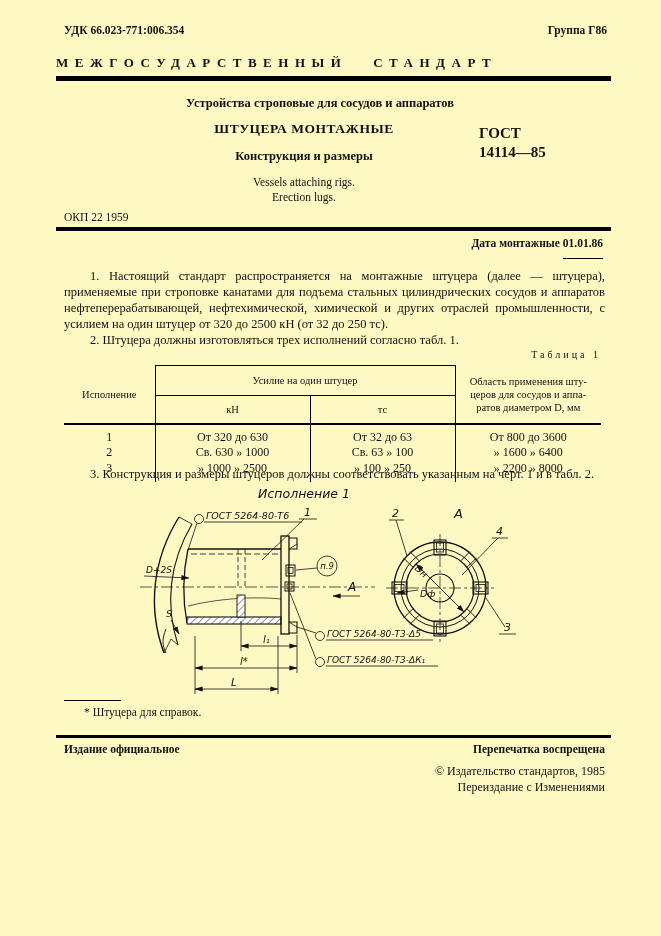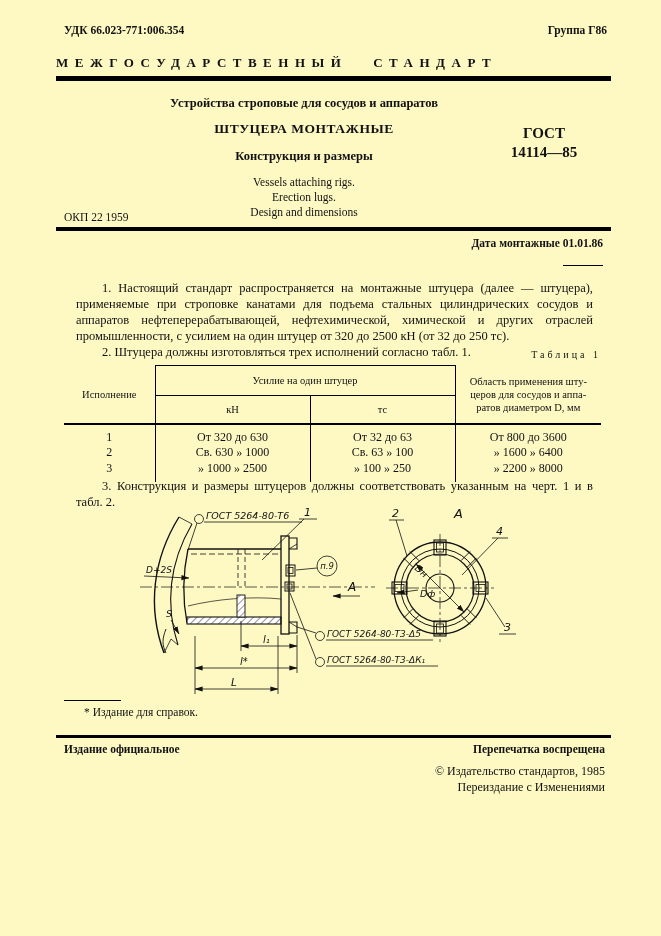--- a/index.html
+++ b/index.html
@@ -3,32 +3,32 @@
 <meta charset="utf-8">
 <style>
   html,body{margin:0;padding:0;background:#fff}
   .page{position:relative;width:661px;height:936px;background:#fef9c3;color:#111;
         font-family:"Liberation Serif",serif;overflow:hidden}
   .udk-row{position:absolute;top:24px;left:64px;right:54px;display:flex;
            justify-content:space-between;font-weight:bold;font-size:11.5px}
   .std-line{position:absolute;top:55px;left:56px;right:48px;
             font-weight:bold;font-size:13px;letter-spacing:6.5px;word-spacing:16px;white-space:nowrap}
   .bar{position:absolute;top:76px;left:56px;right:50px;height:5px;background:#000}
-  .t1{position:absolute;top:96px;left:64px;width:480px;text-align:center;font-weight:bold;font-size:12.5px}
+  .t1{position:absolute;top:96px;left:80px;width:480px;text-align:center;font-weight:bold;font-size:12.5px}
   .t2{position:absolute;top:121px;left:64px;width:480px;text-align:center;font-weight:bold;font-size:13.5px;letter-spacing:.5px}
   .t3{position:absolute;top:149px;left:64px;width:480px;text-align:center;font-weight:bold;font-size:12.5px}
-  .gost{position:absolute;top:124px;right:52px;width:130px;text-align:center;
+  .gost{position:absolute;top:124px;right:52px;width:130px;text-align:left;
         font-weight:bold;font-size:15px;line-height:19px}
   .en{position:absolute;top:175px;left:64px;width:480px;text-align:center;font-size:11.5px;line-height:15px}
   .okp{position:absolute;top:211px;left:64px;font-size:11.5px}
   .rule1{position:absolute;top:227px;left:56px;right:50px;height:4px;background:#000}
   .date{position:absolute;top:237px;right:58px;font-size:11.5px;font-weight:bold}
-  .date .u{border-bottom:1.6px solid #000;padding-bottom:16px}
+  .date .u{border-bottom:1.6px solid #000;padding-bottom:9px}
   .para{position:absolute;left:64px;right:56px;font-size:12.5px;line-height:16px;
-        text-align:justify;text-indent:26px;margin:12px}
+        text-align:justify;text-indent:26px;margin:0}
   #p1{top:268px}#p2{top:332px}#p3{top:466px}
   .tab-label{position:absolute;top:349px;right:60px;font-size:10px;letter-spacing:3px}
   table.t{position:absolute;top:365px;left:64px;width:537px;border-collapse:collapse;table-layout:fixed}
   table.t th,table.t td{padding:0;font-weight:normal}
   table.t thead{border-bottom:2.5px solid #000}
   table.t th{font-size:10.5px;line-height:13px;text-align:center;vertical-align:middle}
   .th-top{border-top:1.4px solid #000}
   .bl{border-left:1.1px solid #000}
   .bb{border-bottom:1.5px solid #000}
   .pre{white-space:pre-line}
@@ -64,21 +64,20 @@
   <div class="t3">Конструкция и размеры</div>
 
   <div class="gost">
     <div>ГОСТ</div>
     <div>14114—85</div>
   </div>
 
   <div class="en">
     <div>Vessels attaching rigs.</div>
     <div>Erection lugs.</div>
-    <div>Design and dimensions</div>
   </div>
 
   <div class="okp">ОКП 22 1959</div>
   <div class="rule1"></div>
 
   <div class="date">
     <span>Дата монтажные</span>
     <span class="u">01.01.86</span>
   </div>
 
@@ -124,20 +123,21 @@
         <td>3</td>
         <td class="bl">» 1000 » 2500</td>
         <td class="bl">» 100 » 250</td>
         <td class="bl">» 2200 » 8000</td>
       </tr>
     </tbody>
   </table>
 
   <p class="para" id="p3">3. Конструкция и размеры штуцеров должны соответствовать указанным на черт. 1 и в табл. 2.</p>
 
+  <div class="fig-title">Исполнение 1</div>
 
   <svg class="drawing" width="530" height="220" viewBox="0 0 530 220">
     <defs>
       <pattern id="h45" width="5" height="5" patternUnits="userSpaceOnUse" patternTransform="rotate(45)">
         <rect width="5" height="5" fill="#fff"></rect>
         <line x1="0" y1="0" x2="0" y2="5" stroke="#111" stroke-width="0.9"></line>
       </pattern>
       <marker id="arr" viewBox="0 0 10 10" refX="9.5" refY="5" markerWidth="10" markerHeight="10" orient="auto-start-reverse">
         <path d="M0,1.8 L10,5 L0,8.2 Z" fill="#111"></path>
       </marker>
@@ -259,21 +259,21 @@
       <text x="384" y="15" font-size="13">А</text>
       <text x="322" y="14" font-size="11">2</text>
       <text x="426" y="32" font-size="11">4</text>
       <text x="434" y="128" font-size="11">3</text>
       <text x="344" y="66" transform="rotate(42 344 66)">Dн</text>
       <text x="350" y="94">Dф</text>
     </g>
   </svg>
 
   <div class="fn-rule"></div>
-  <div class="footnote">* Издание для справок.</div>
+  <div class="footnote">* Штуцера для справок.</div>
 
   <div class="rule2"></div>
   <div class="footer-row">
     <span>Издание официальное</span>
     <span>Перепечатка воспрещена</span>
   </div>
 
   <div class="copy">
     <div>© Издательство стандартов, 1985</div>
     <div>Переиздание с Изменениями</div>

